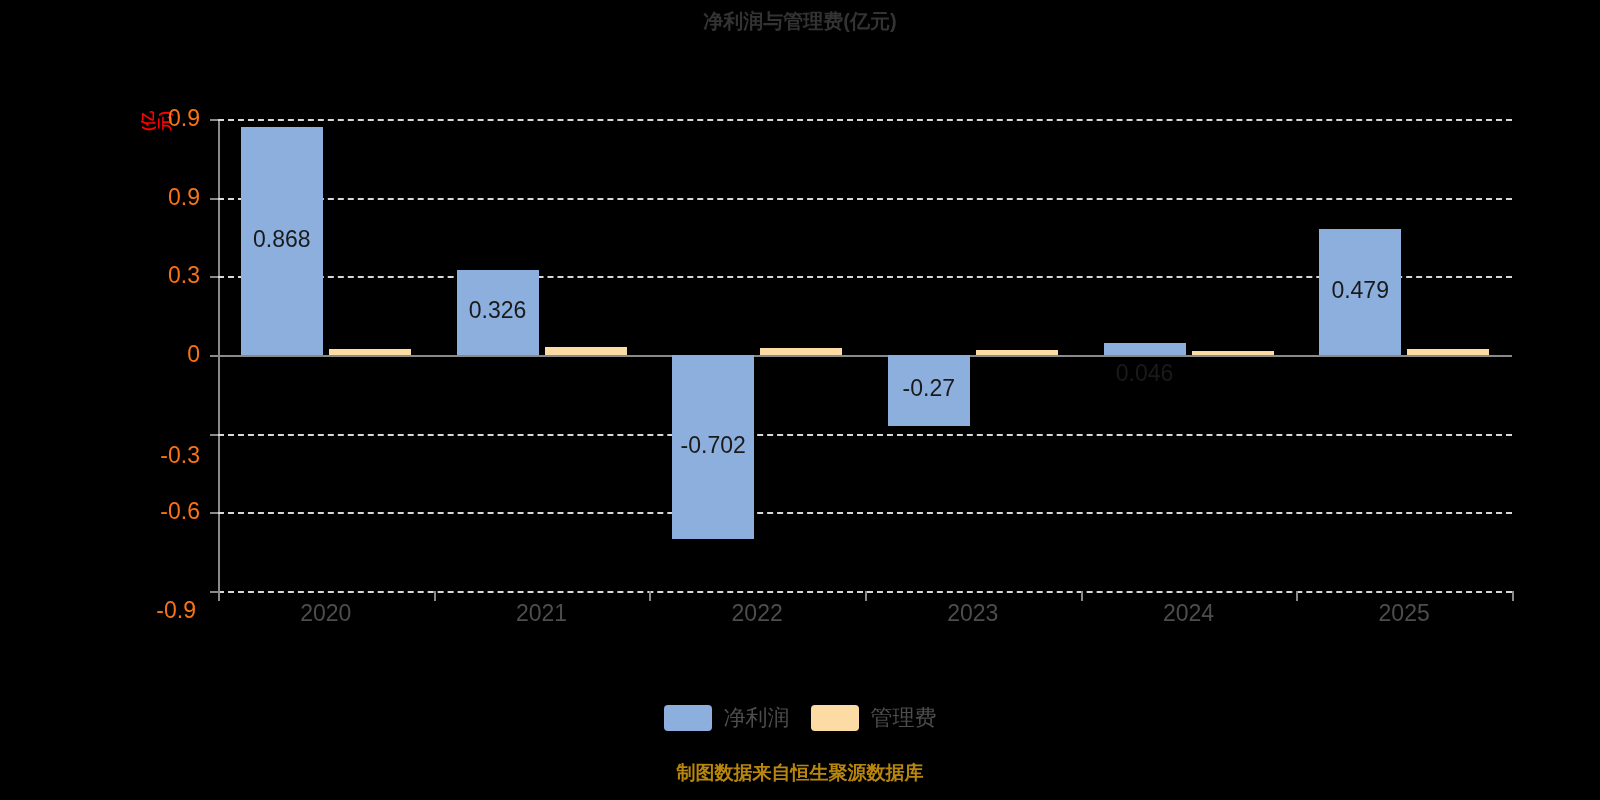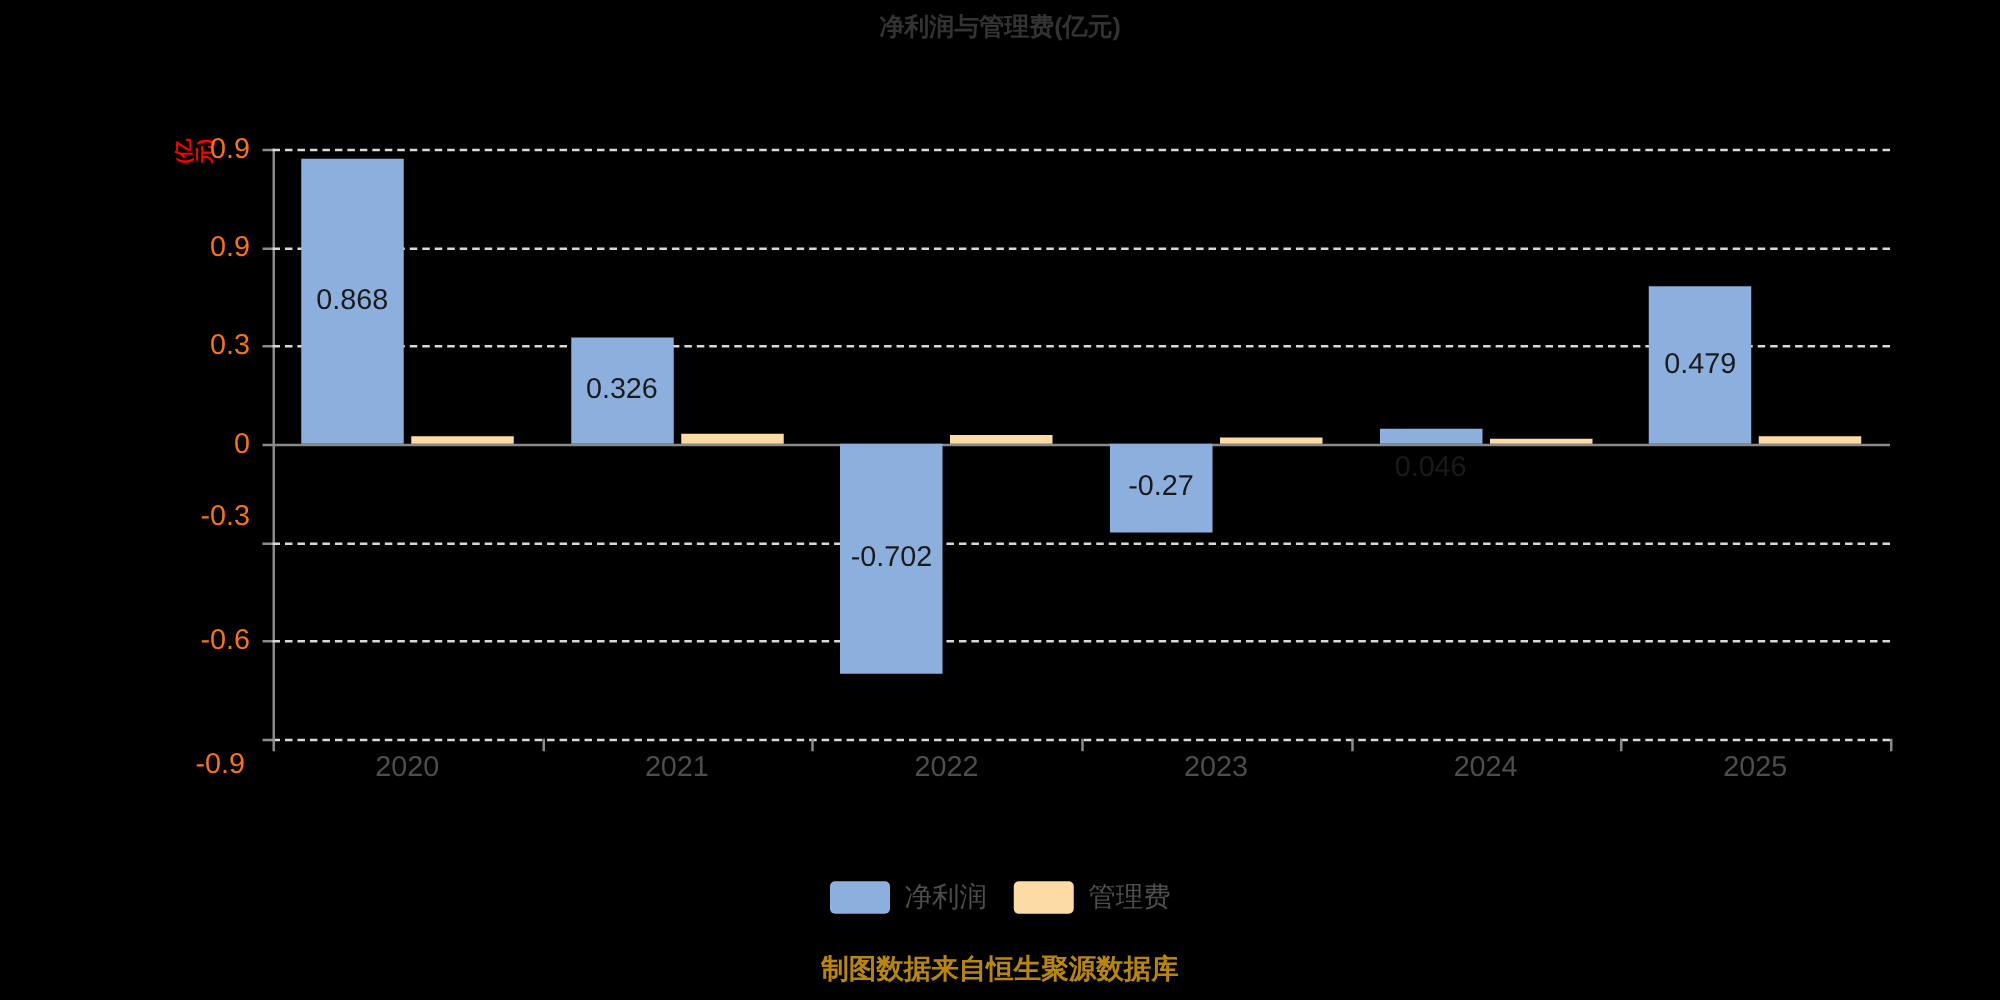--- a/index.html
+++ b/index.html
@@ -153,21 +153,21 @@
     color: #4d4d4d;
   }
 
   
   #footer-note {
     position: absolute;
     left: 0;
     top: 760px;
     width: 1600px;
     text-align: center;
-    font-size: 22px;
+    font-size: 19px;
     font-weight: bold;
     color: #b8860b;
   }
 </style>
 </head>
 <body>
 
 <div id="chart-title">净利润与管理费(亿元)</div>
 
 <div id="y-axis-line"></div>
@@ -179,21 +179,21 @@
 <div id="y-axis-group">
     <div class="y-tick" style="top: 119px;"></div>
     <div class="y-label" style="left: 130px; right: auto; top: 105px;">0.9</div>
     <div class="y-tick" style="top: 197.667px;"></div>
     <div class="y-label" style="left: 130px; right: auto; top: 183.667px;">0.9</div>
     <div class="y-tick" style="top: 276.333px;"></div>
     <div class="y-label" style="left: 130px; right: auto; top: 262.333px;">0.3</div>
     <div class="y-tick" style="top: 355px;"></div>
     <div class="y-label" style="left: 130px; right: auto; top: 341px;">0</div>
     <div class="y-tick" style="top: 433.667px;"></div>
-    <div class="y-label" style="left: 130px; right: auto; top: 399px;">-0.3</div>
+    <div class="y-label" style="left: 130px; right: auto; top: 442px;">-0.3</div>
     <div class="y-tick" style="top: 512.333px;"></div>
     <div class="y-label" style="left: 130px; right: auto; top: 498.333px;">-0.6</div>
     <div class="y-tick" style="top: 591px;"></div>
     <div class="y-label" style="left: 126px; right: auto; top: 577px; margin-top: 20px;">-0.9</div>
   </div>
 
 <div id="plot">
   <div id="gridlines">
       <div class="gridline" style="top: 0px;"></div>
       <div class="gridline" style="top: 78.6667px;"></div>

